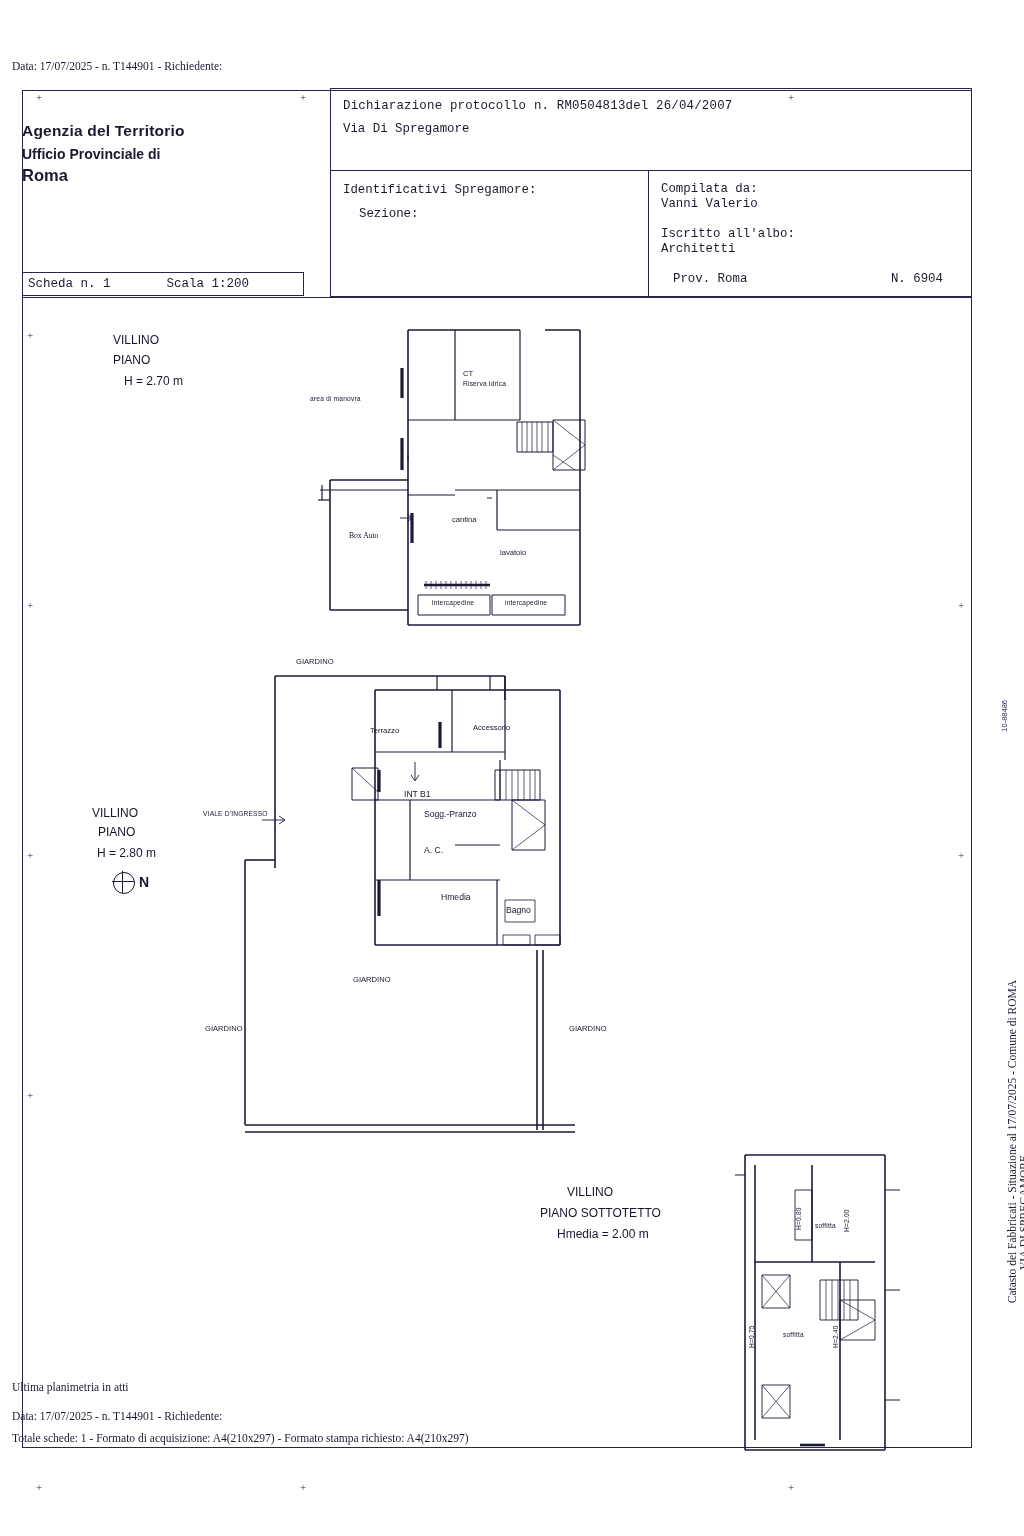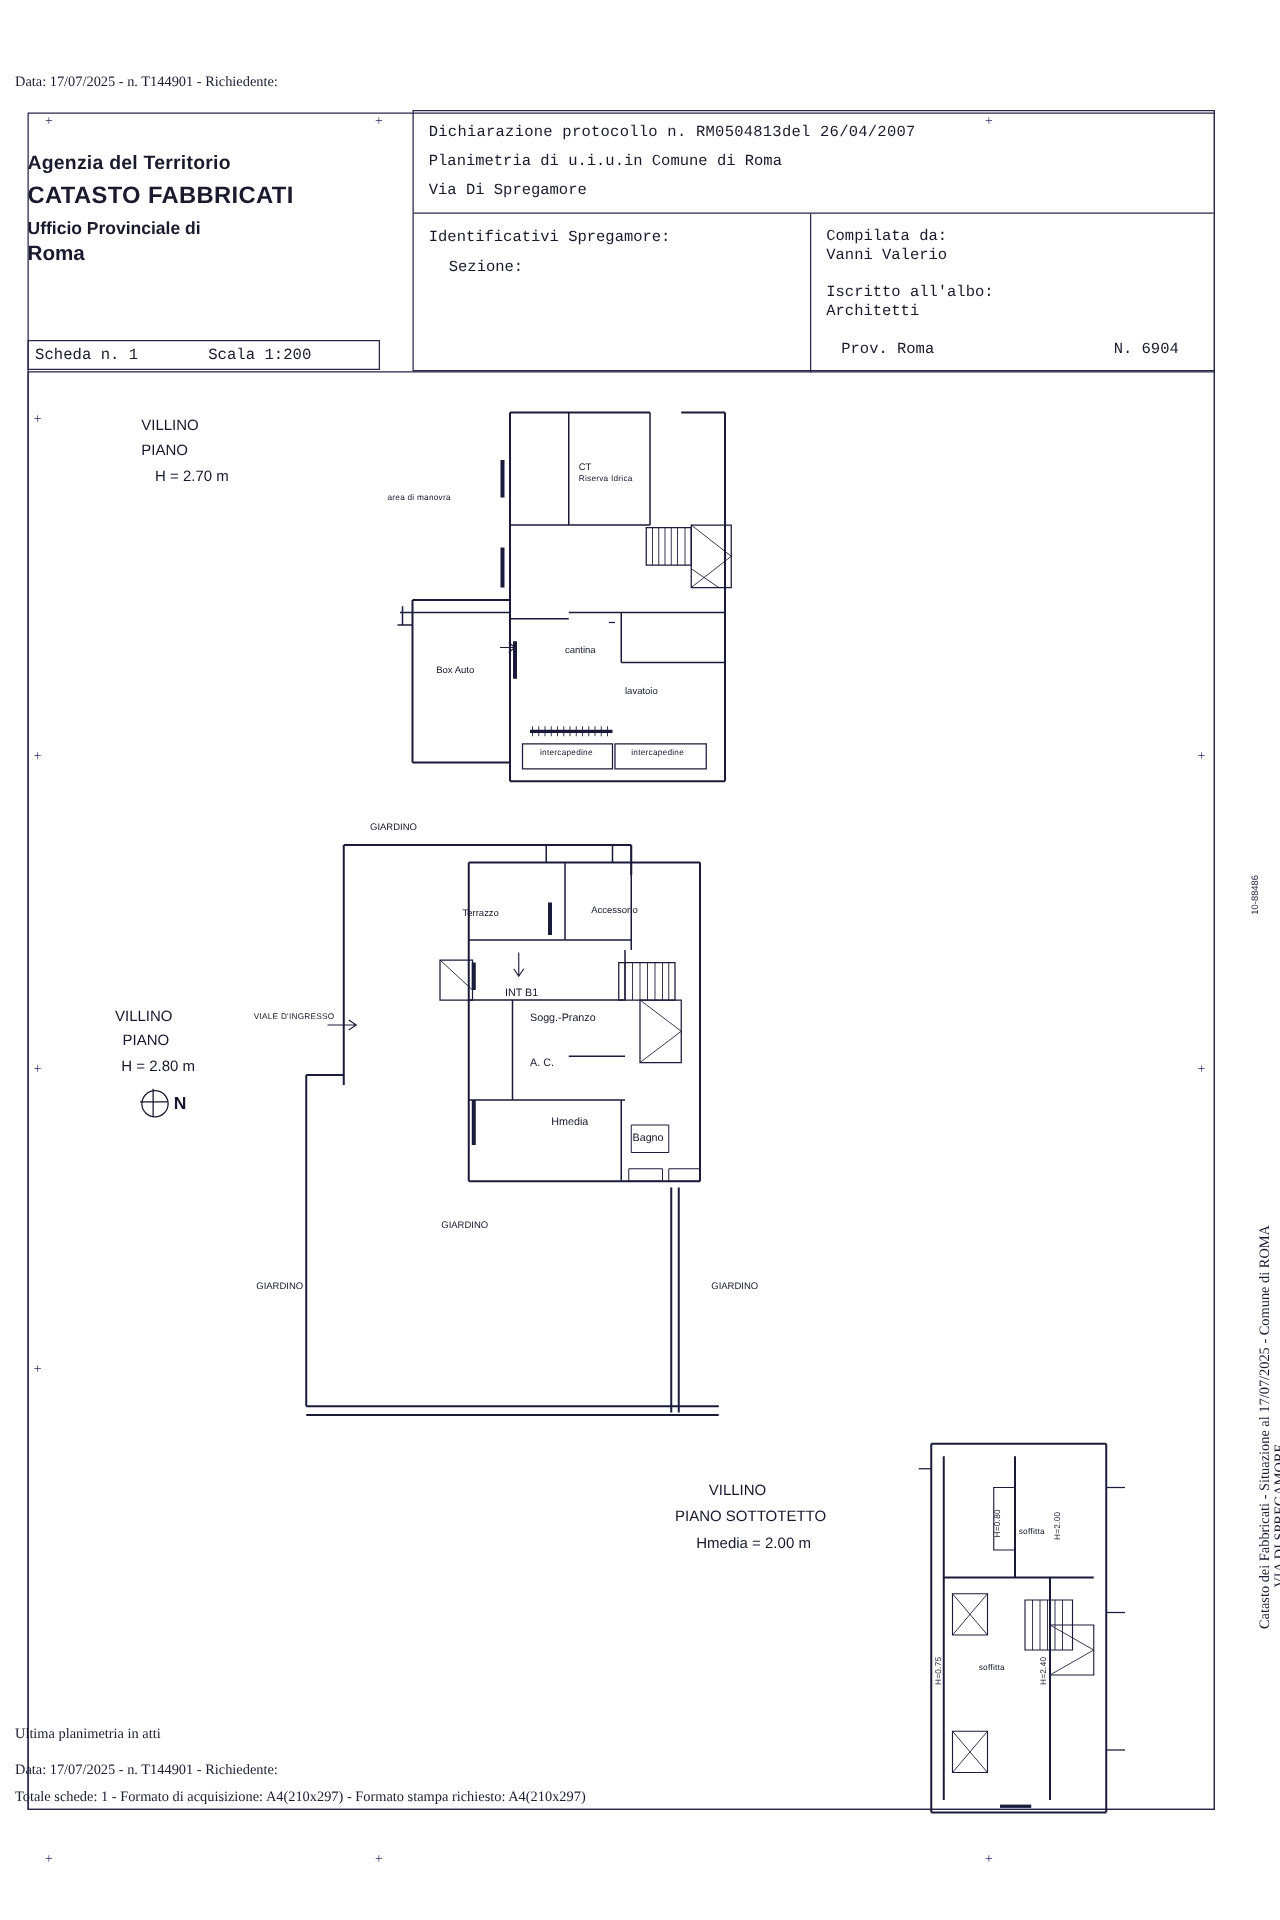--- a/index.html
+++ b/index.html
@@ -139,34 +139,32 @@
   <div class="tick" style="left:27px;top:850px;">+</div>
   <div class="tick" style="left:27px;top:1090px;">+</div>
   <div class="tick" style="left:958px;top:600px;">+</div>
   <div class="tick" style="left:958px;top:850px;">+</div>
 
   <div class="frame"></div>
   <div class="drawbox"></div>
 
   <div class="hdr-left">
     <div class="l1">Agenzia del Territorio</div>
-    <div class="l2">CATASTO FABBRICATI</div>
     <div class="l3">Ufficio Provinciale di</div>
     <div class="l4">Roma</div>
   </div>
 
   <div class="scheda">
     <span class="s1">Scheda n. 1</span>
     <span class="s2">Scala 1:200</span>
   </div>
 
   <div class="hdr-right">
     <div class="band">
       <div class="protonum">Dichiarazione protocollo n. RM0504813del  26/04/2007</div>
-      <div>Planimetria di u.i.u.in Comune di Roma</div>
       <div>Via Di Spregamore</div>
     </div>
     <div class="cellL">
       <div>Identificativi Spregamore:</div>
       <div class="sub">Sezione:</div>
     </div>
     <div class="cellR">
       <div>Compilata da:</div>
       <div class="tight">Vanni Valerio</div>
       <div style="margin-top:16px;">Iscritto all'albo:</div>
@@ -299,21 +297,21 @@
       <path d="M885 1290 L900 1290" stroke-width="1"></path>
       <path d="M885 1400 L900 1400" stroke-width="1"></path>
       <path d="M745 1175 L735 1175" stroke-width="1"></path>
     </g>
   </svg>
 
   <div class="lbl tiny2" style="left:463px;top:369px;">CT</div>
   <div class="lbl tiny" style="left:463px;top:380px;">Riserva Idrica</div>
   <div class="lbl tiny" style="left:310px;top:395px;">area di manovra</div>
   <div class="lbl tiny2" style="left:452px;top:515px;">cantina</div>
-  <div class="lbl tiny2" style="left:349px;top:531px;">Box Auto</div>
+  <div class="lbl tiny2" style="left:349px;top:531px;font-family:Liberation Serif, serif;">Box Auto</div>
   <div class="lbl tiny2" style="left:500px;top:548px;">lavatoio</div>
   <div class="lbl tiny" style="left:432px;top:599px;">intercapedine</div>
   <div class="lbl tiny" style="left:505px;top:599px;">intercapedine</div>
 
   <div class="lbl big-lbl" style="left:92px;top:803px;">VILLINO</div>
   <div class="lbl big-lbl" style="left:98px;top:822px;">PIANO</div>
   <div class="lbl big-lbl" style="left:97px;top:843px;">H = 2.80 m</div>
   <div style="position:absolute;left:113px;top:872px;width:20px;height:20px;border:1.2px solid #16162e;border-radius:50%;"></div>
   <div style="position:absolute;left:112px;top:881px;width:22px;height:0;border-top:1.1px solid #16162e;"></div>
   <div style="position:absolute;left:122px;top:871px;height:22px;width:0;border-left:1.1px solid #16162e;"></div>

